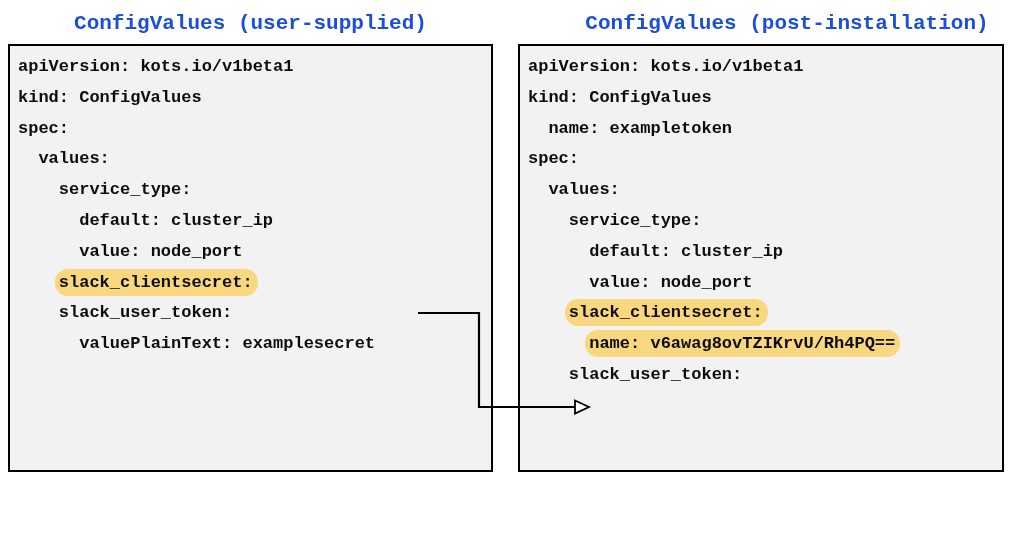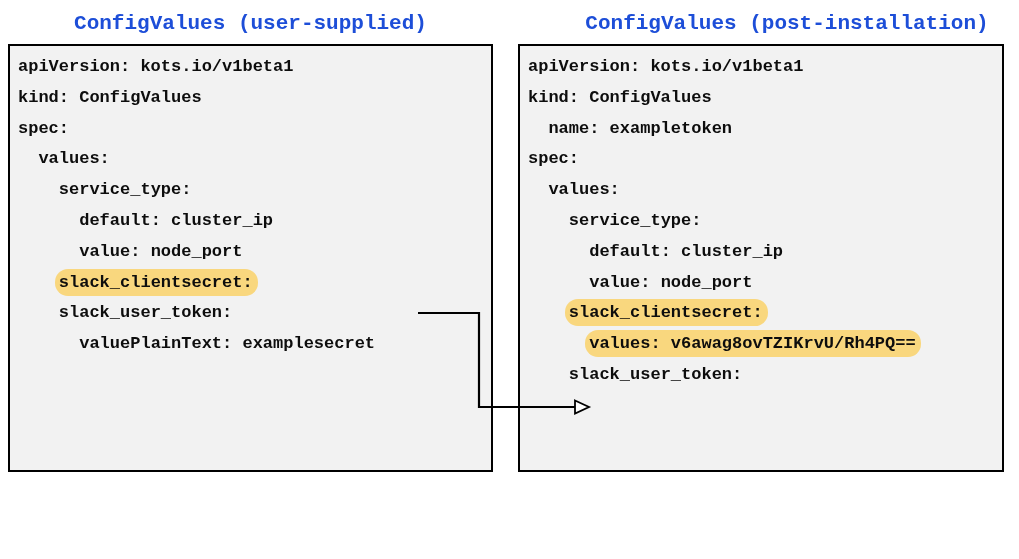--- a/index.html
+++ b/index.html
@@ -86,21 +86,21 @@
   <div class="cfg-box right">
     <div class="line"><span></span><span>apiVersion: kots.io/v1beta1</span></div>
     <div class="line"><span></span><span>kind: ConfigValues</span></div>
     <div class="line"><span>  </span><span>name: exampletoken</span></div>
     <div class="line"><span></span><span>spec:</span></div>
     <div class="line"><span>  </span><span>values:</span></div>
     <div class="line"><span>    </span><span>service_type:</span></div>
     <div class="line"><span>      </span><span>default: cluster_ip</span></div>
     <div class="line"><span>      </span><span>value: node_port</span></div>
     <div class="line"><span>    </span><span class="hl">slack_clientsecret:</span></div>
-    <div class="line"><span>      </span><span class="hl">values: v6awag8ovTZIKrvU/Rh4PQ==</span></div>
+    <div class="line"><span>      </span><span class="hl">name: v6awag8ovTZIKrvU/Rh4PQ==</span></div>
     <div class="line"><span>    </span><span>slack_user_token:</span></div>
   </div>
 
   <svg id="arrow-overlay" width="1019" height="559" viewBox="0 0 1019 559" xmlns="http://www.w3.org/2000/svg">
     <path d="M418 313 H479 V407 H575" fill="none" stroke="#000000" stroke-width="2.2"></path>
     <polygon points="575,400.5 589,407 575,413.5" fill="#ffffff" stroke="#000000" stroke-width="1.8"></polygon>
   </svg>
 
 </div>
 

